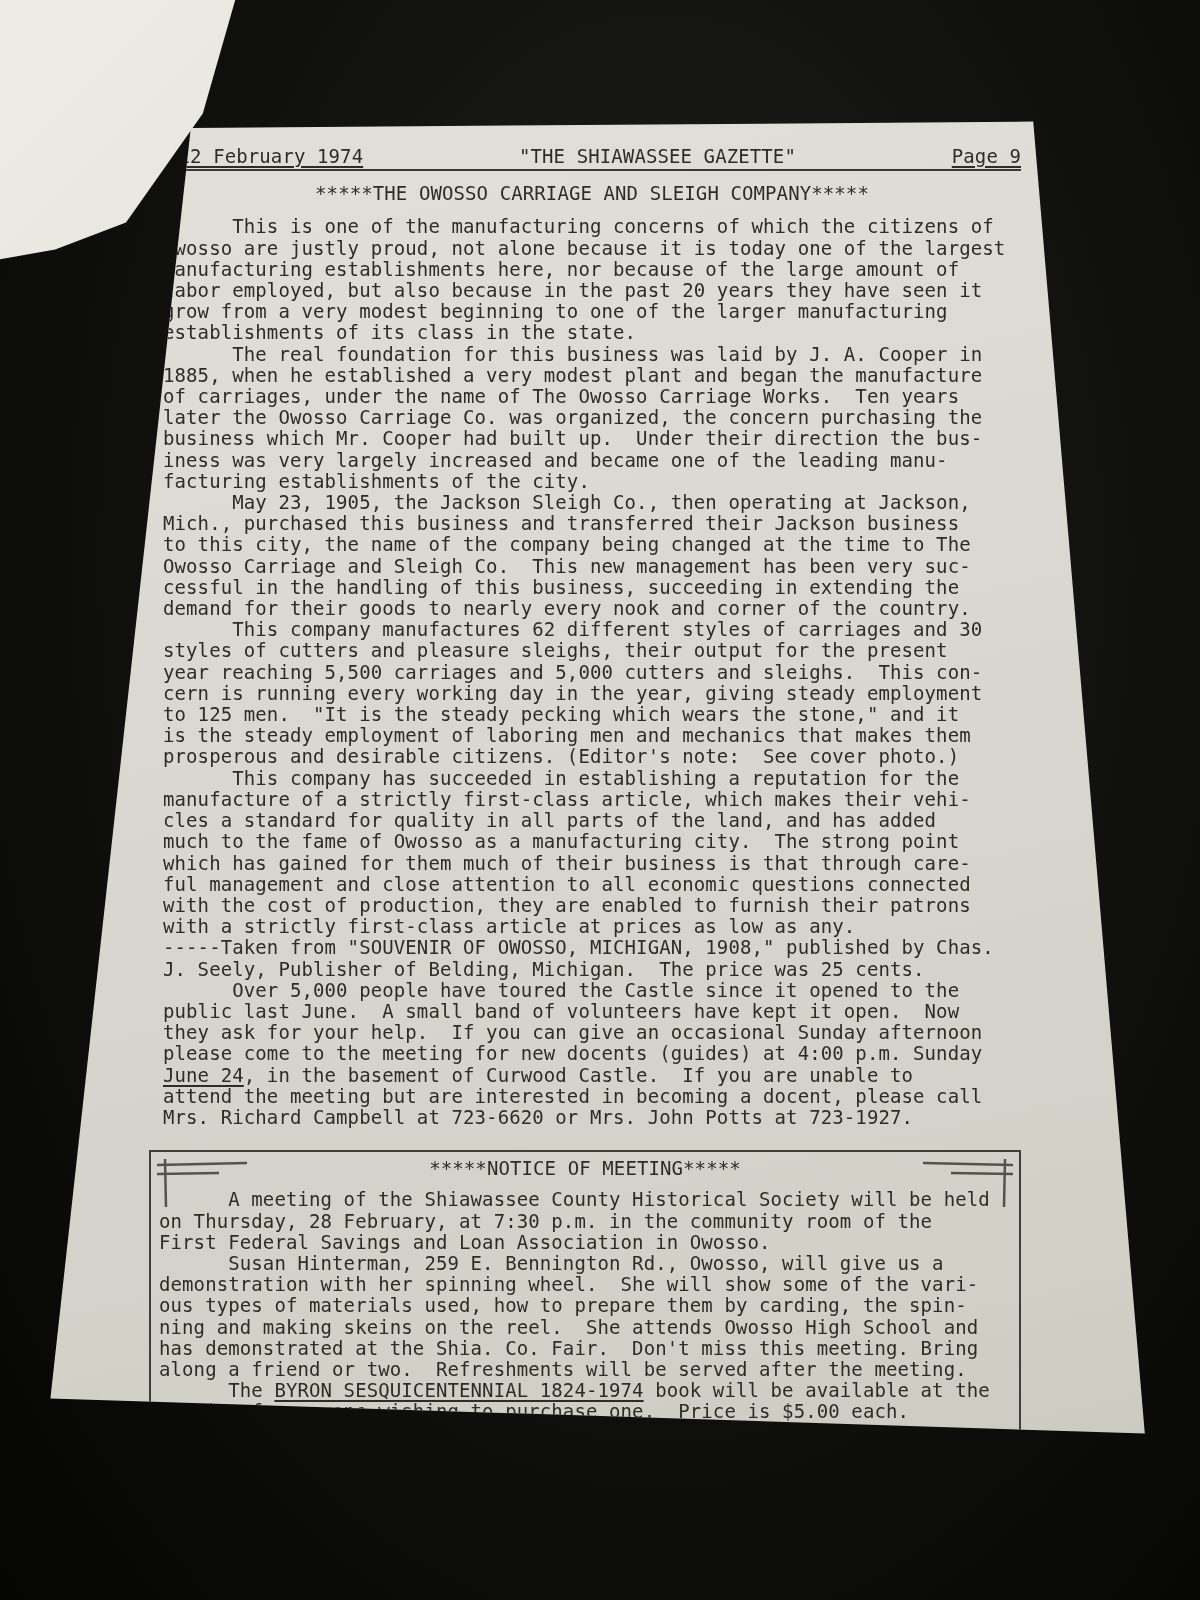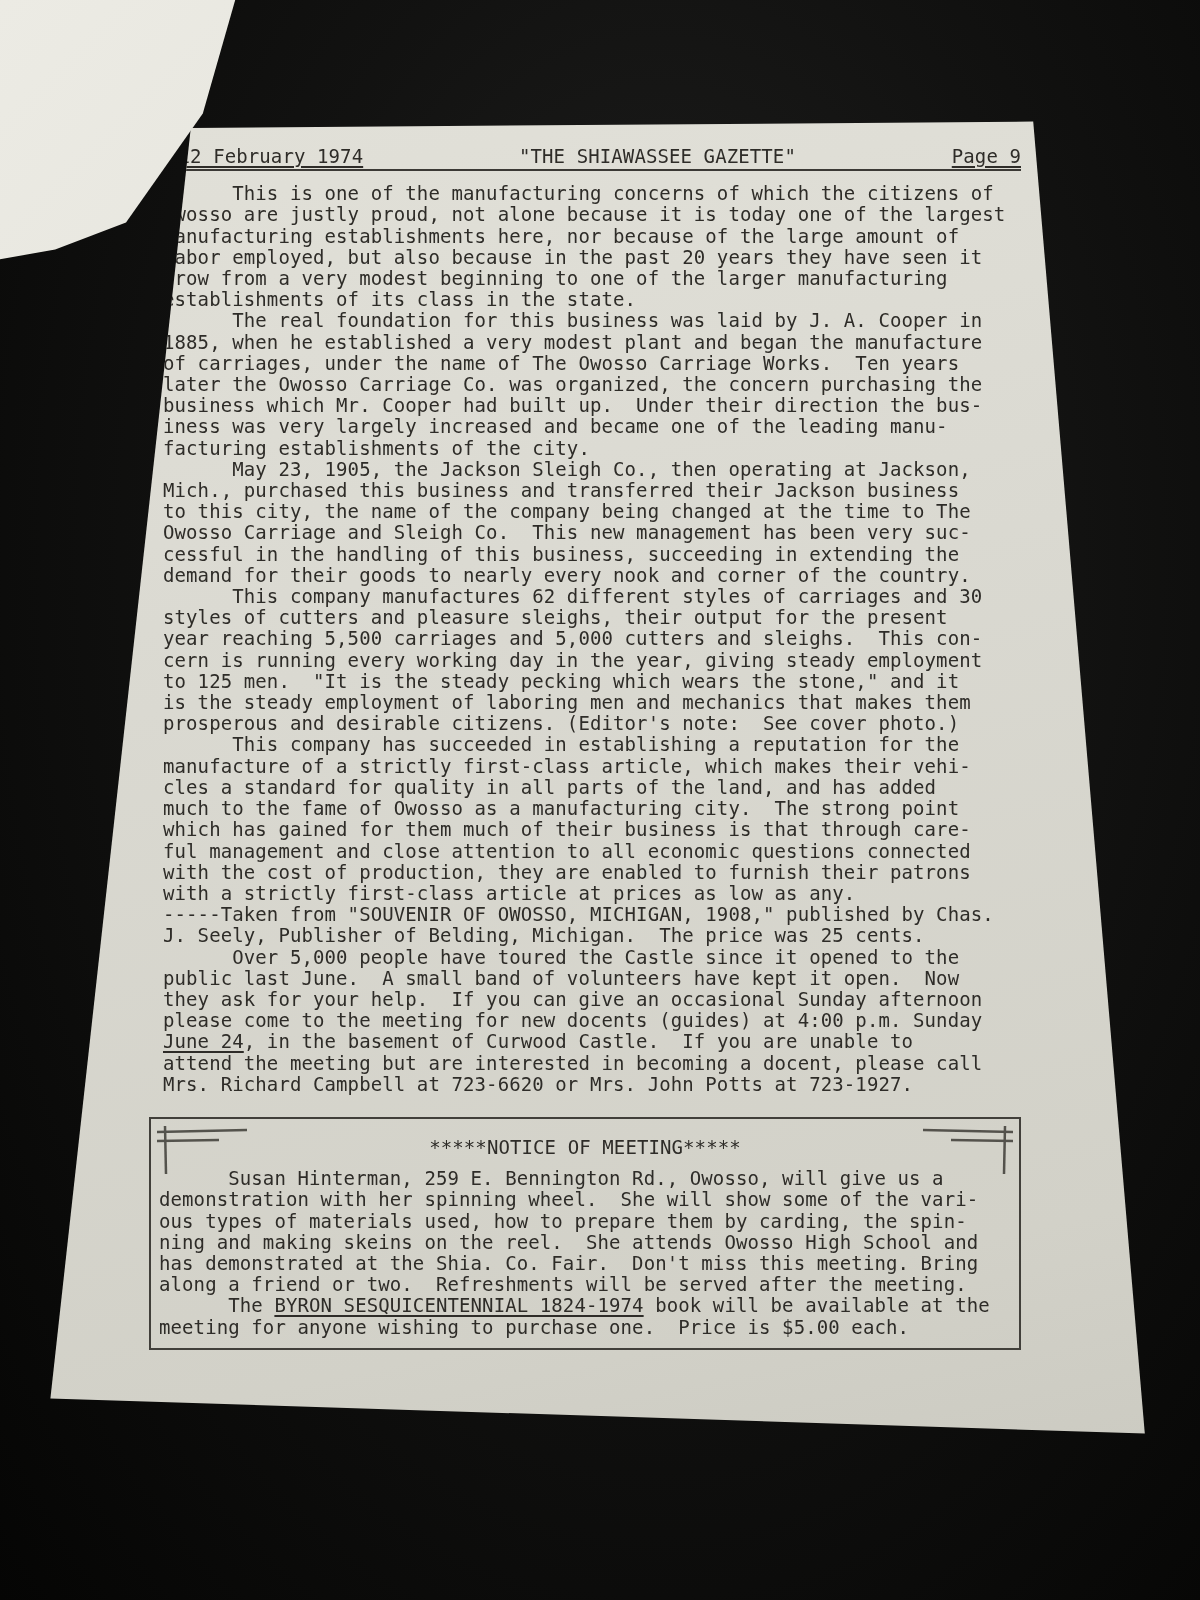--- a/index.html
+++ b/index.html
@@ -31,37 +31,38 @@
   }
   .masthead .date-wrap{display:inline-block;}
   .hand-mark{display:inline-block;transform:rotate(14deg);font-weight:bold;color:#24231f;margin-right:4px;}
   .u{text-decoration:underline;text-underline-offset:3px;text-decoration-thickness:2px;}
   .sec-title{text-align:center;margin:10px 0 12px;white-space:pre;}
   .sec-title.mid{margin:26px 0 20px;}
   .para{white-space:pre-wrap;margin:0;}
   .para.sourceline{margin-top:0;}
   .notice-box{
     position:relative;margin-top:22px;margin-left:-14px;width:872px;
-    border:2px solid #413f3a;padding:16px 8px 10px 8px;box-sizing:border-box;
+    border:2px solid #413f3a;padding:4px 8px 10px 8px;box-sizing:border-box;
   }
   .corner-ornament{position:absolute;top:5px;width:96px;height:52px;pointer-events:none;}
   .corner-ornament.tl{left:4px;}
   .corner-ornament.tr{right:4px;transform:scaleX(-1);}
   .notice-title{text-align:center;margin:2px 0 10px;white-space:pre;}
 </style>
 </head>
 <body>
 
 <div class="back-sheet"></div>
 
 <div class="page">
   <div class="content">
 
     <div class="masthead"><span class="date-wrap"><span class="hand-mark">½</span><span class="u">12 February 1974</span></span><span>"THE SHIAWASSEE GAZETTE"</span><span class="u">Page 9</span></div>
 
+    <div class="sec-title">*****THE OWOSSO CARRIAGE AND SLEIGH COMPANY*****</div>
 
     <p class="para">      This is one of the manufacturing concerns of which the citizens of
 Owosso are justly proud, not alone because it is today one of the largest
 manufacturing establishments here, nor because of the large amount of
 labor employed, but also because in the past 20 years they have seen it
 grow from a very modest beginning to one of the larger manufacturing
 establishments of its class in the state.</p>
     <p class="para">      The real foundation for this business was laid by J. A. Cooper in
 1885, when he established a very modest plant and began the manufacture
 of carriages, under the name of The Owosso Carriage Works.  Ten years
@@ -112,20 +113,23 @@
       </svg>
       <svg class="corner-ornament tr" viewBox="0 0 96 52">
         <g stroke="#3e3c37" stroke-width="2.5" fill="none" opacity="0.85">
           <line x1="2" y1="8" x2="92" y2="6"></line>
           <line x1="2" y1="17" x2="64" y2="16"></line>
           <line x1="10" y1="2" x2="11" y2="50"></line>
         </g>
       </svg>
 
       <div class="notice-title">*****NOTICE OF MEETING*****</div>
+      <p class="para">      A meeting of the Shiawassee County Historical Society will be held
+on Thursday, 28 February, at 7:30 p.m. in the community room of the
+First Federal Savings and Loan Association in Owosso.</p>
       <p class="para">      Susan Hinterman, 259 E. Bennington Rd., Owosso, will give us a
 demonstration with her spinning wheel.  She will show some of the vari-
 ous types of materials used, how to prepare them by carding, the spin-
 ning and making skeins on the reel.  She attends Owosso High School and
 has demonstrated at the Shia. Co. Fair.  Don't miss this meeting. Bring
 along a friend or two.  Refreshments will be served after the meeting.</p>
       <p class="para"><span>      The </span><span class="u">BYRON SESQUICENTENNIAL 1824-1974</span><span> book will be available at the
 meeting for anyone wishing to purchase one.  Price is $5.00 each.</span></p>
     </div>
 

